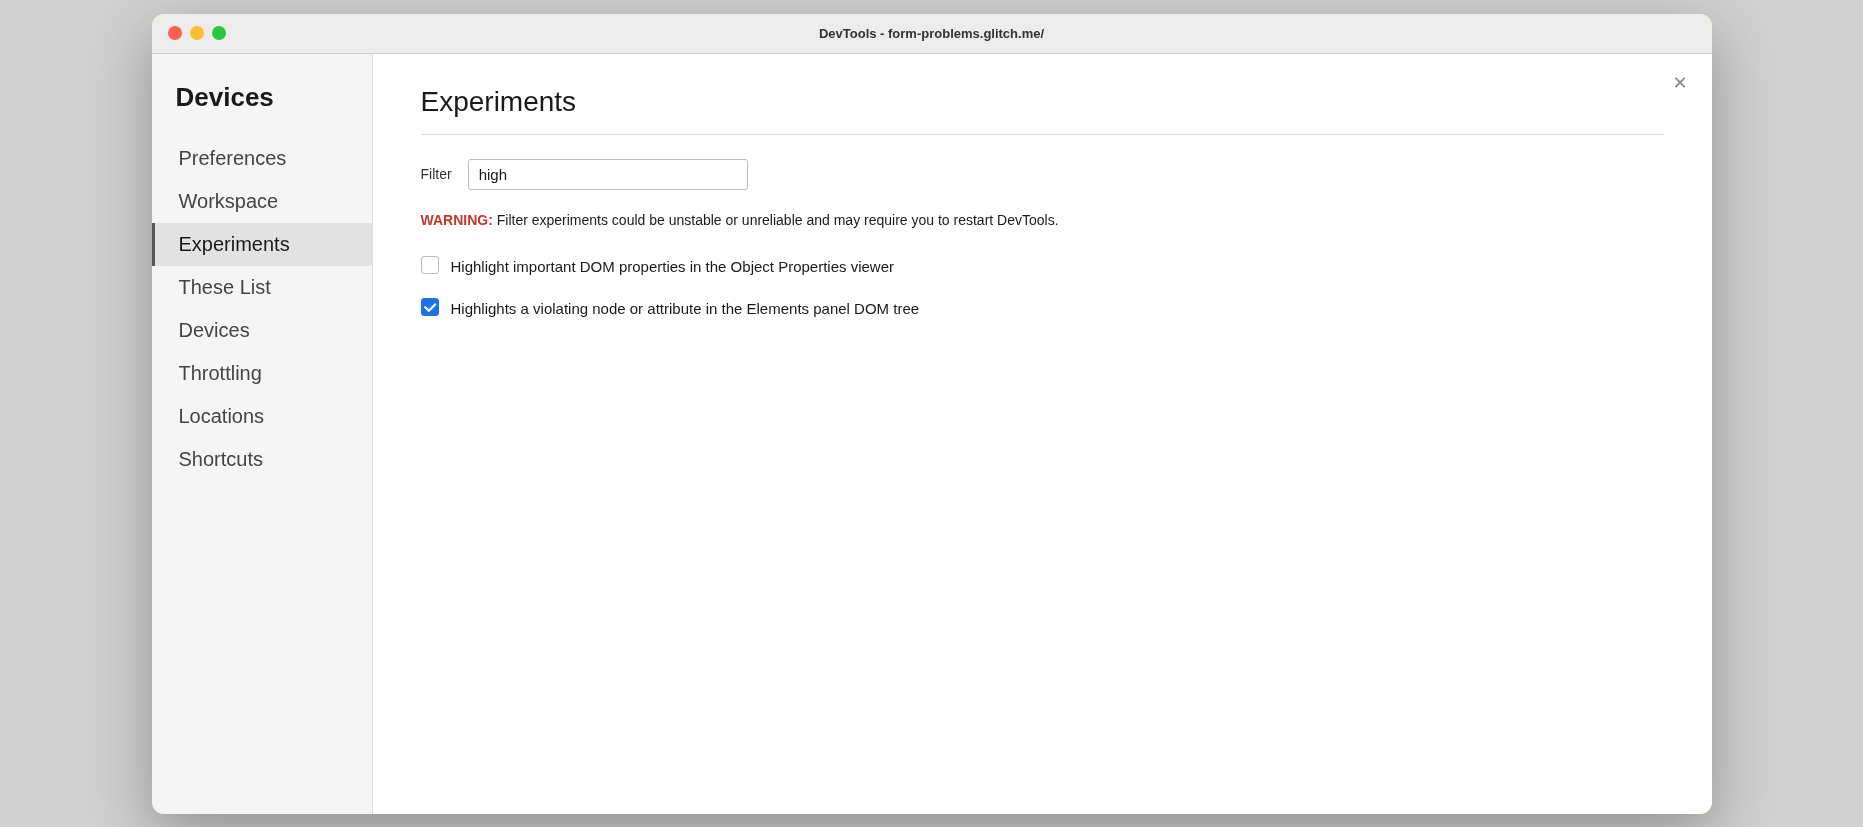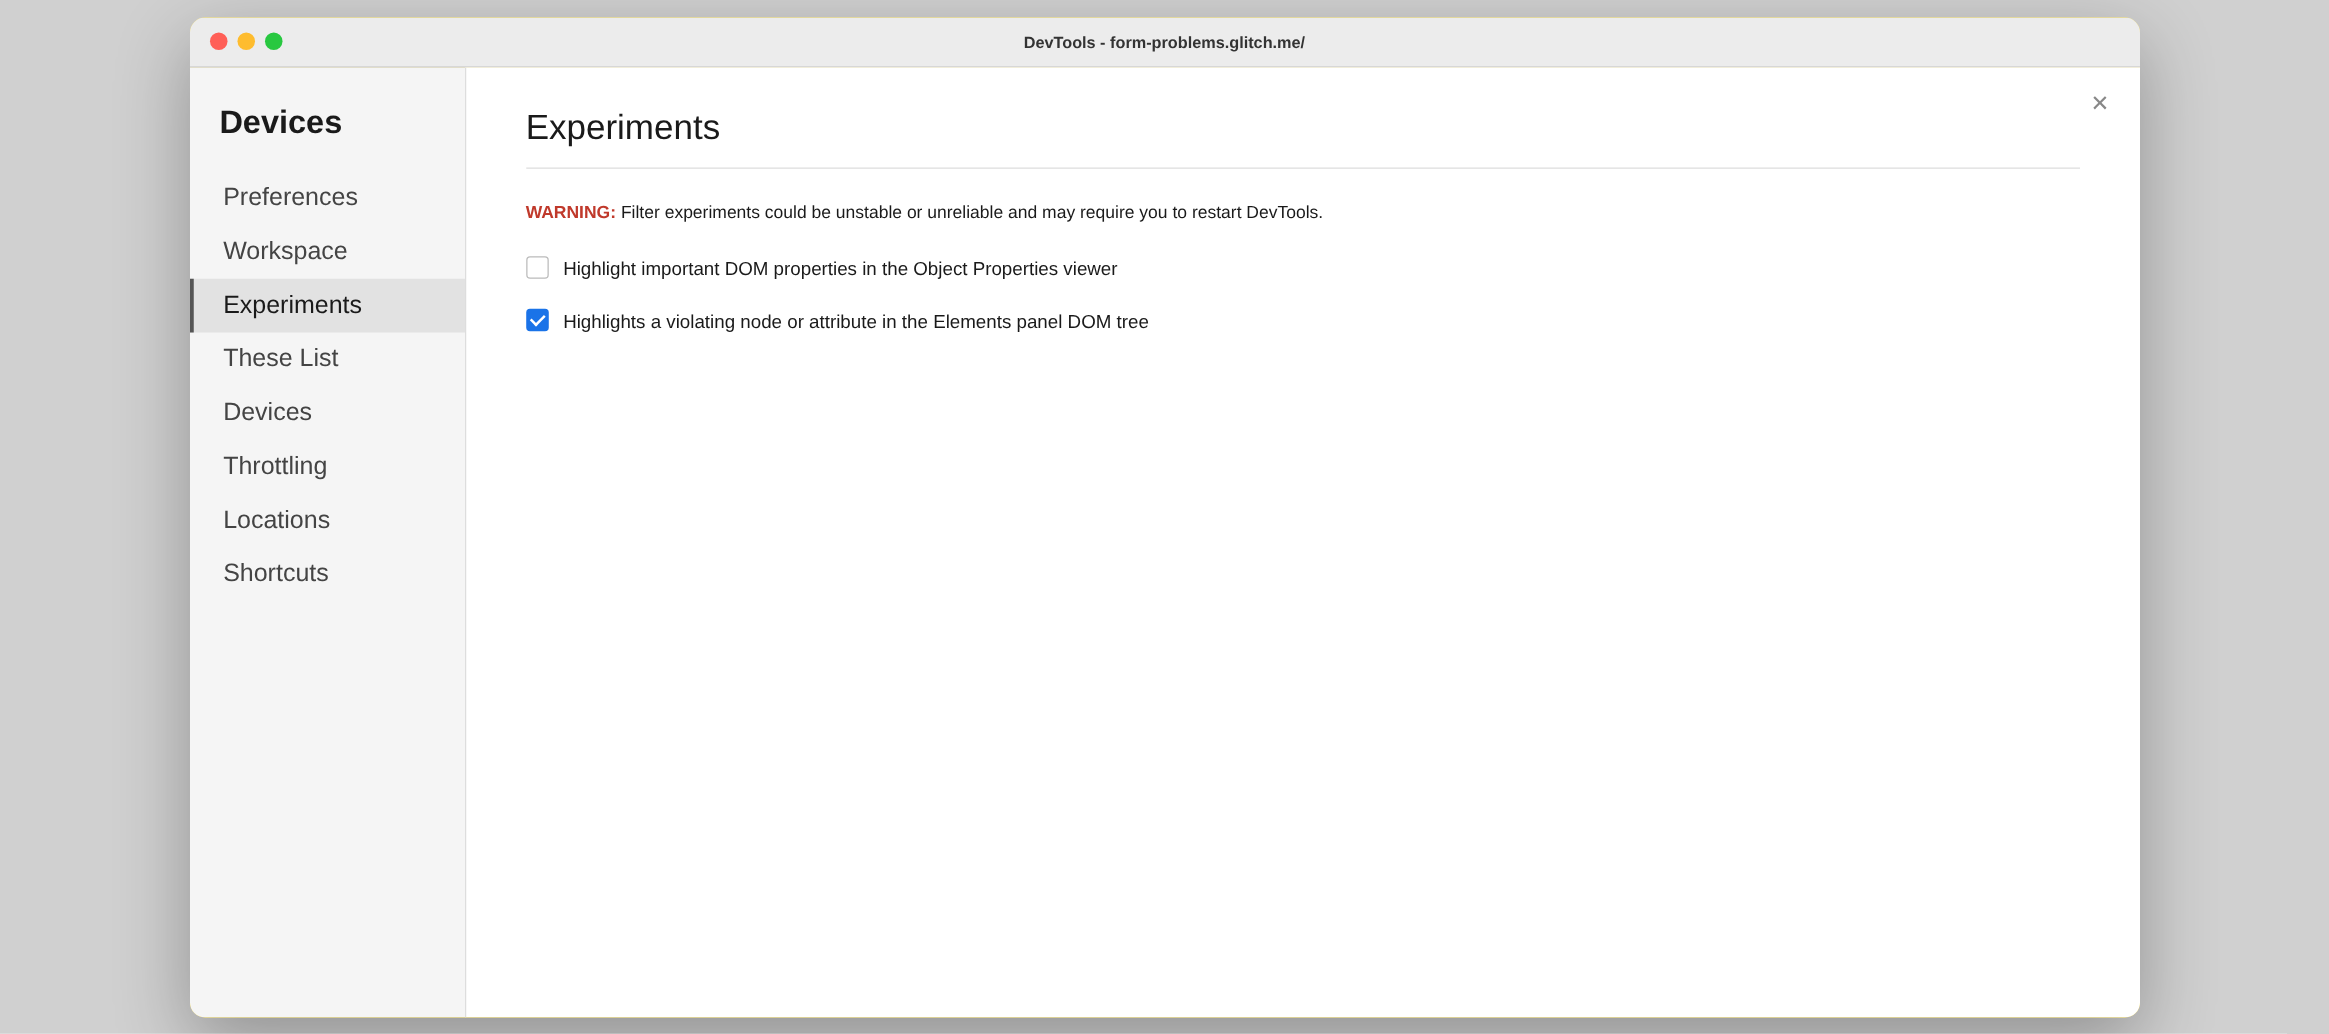--- a/index.html
+++ b/index.html
@@ -248,20 +248,24 @@
         <span>Shortcuts</span>
       </div>
     </nav>
 
     <div class="main-panel">
       <button class="close-btn">✕</button>
 
       <h1 class="panel-title">Experiments</h1>
       <hr class="divider">
 
+      <div class="filter-row">
+        <span class="filter-label">Filter</span>
+        <input class="filter-input" type="text" value="high" style="">
+      </div>
 
       <p class="warning-text">
         <span class="warning-label">WARNING:</span><span> Filter experiments could be unstable or unreliable and may require you to restart DevTools.</span>
       </p>
 
       <div class="experiment-item">
         <div class="checkbox-custom"></div>
         <label>Highlight important DOM properties in the Object Properties viewer</label>
       </div>
 

